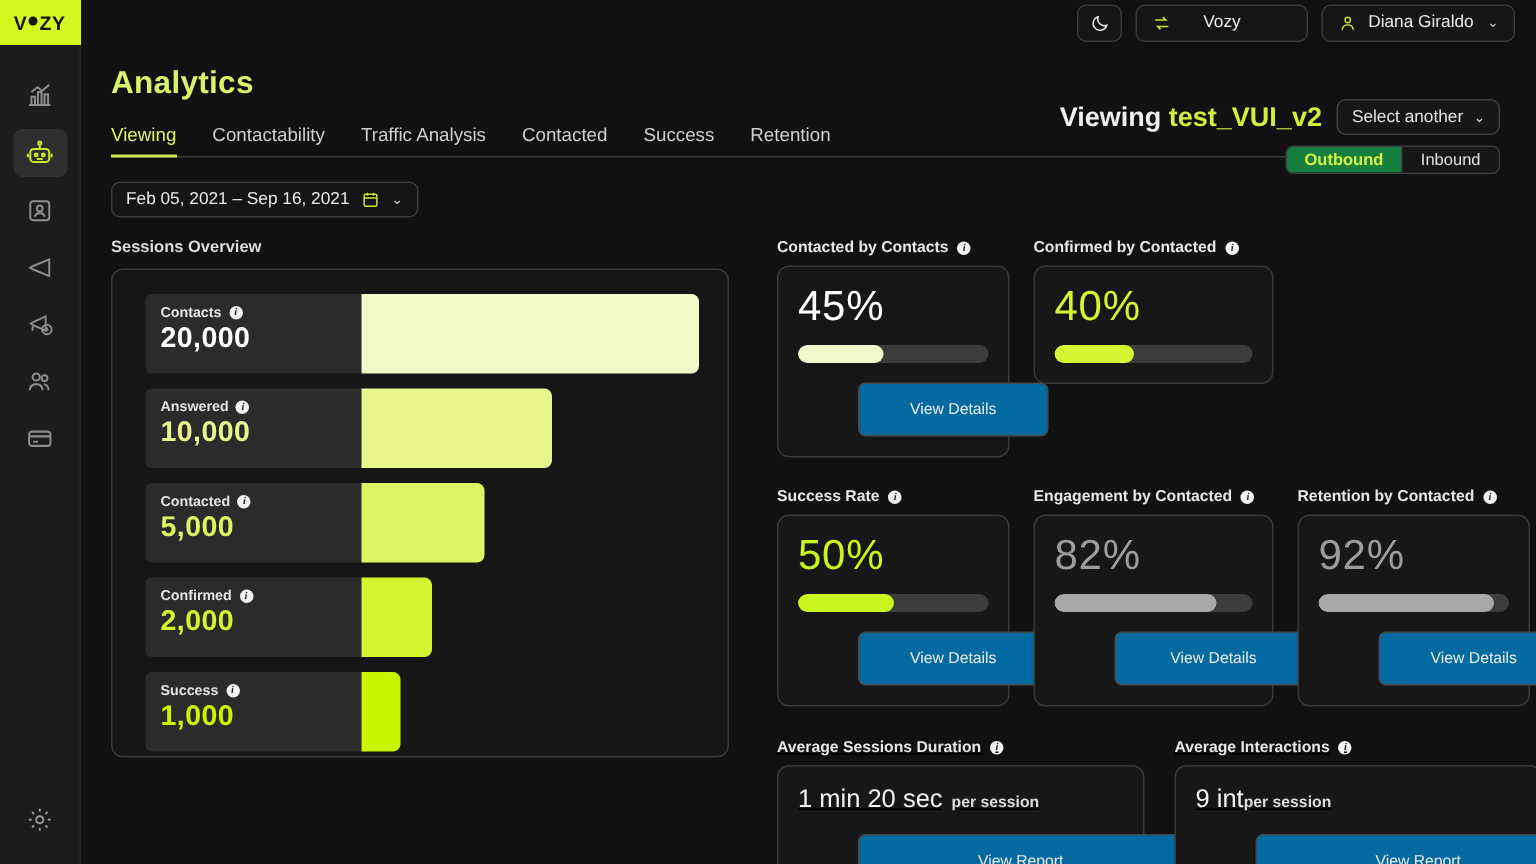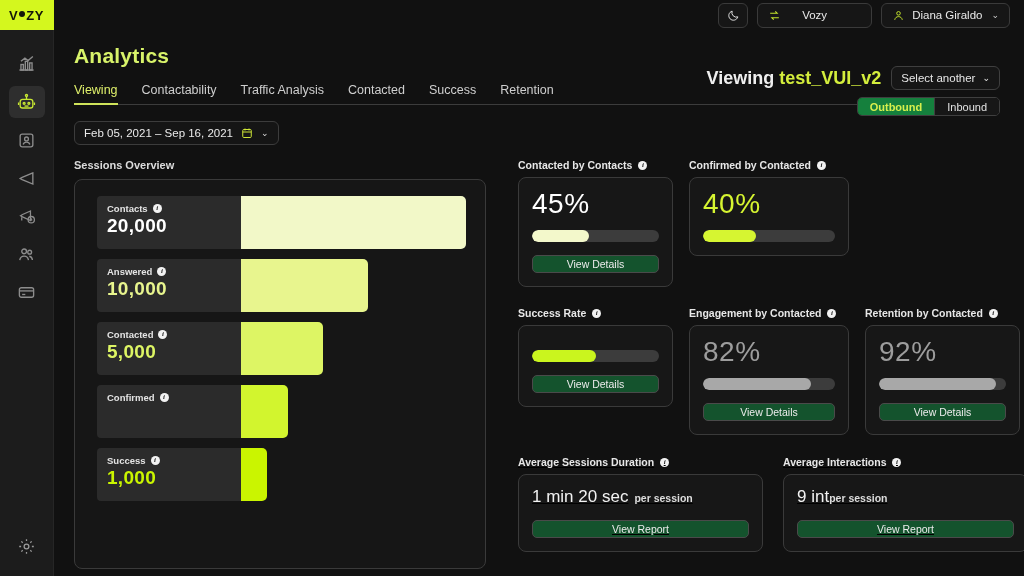--- a/index.html
+++ b/index.html
@@ -105,21 +105,21 @@
   .daterange .chev { font-size: 9px; color:#ddd; }
 
   
   .main { display: flex; gap: 32px; margin-top: 14px; }
   .col-left { width: 412px; flex: 0 0 412px; }
   .col-right { flex: 1 1 auto; }
   .section-label { font-size: 11px; color: #dcdcdc; font-weight: bold; margin-bottom: 8px; }
 
   .sessions-panel {
     border: 1px solid #3a3a3a; border-radius: 8px; background: #161616;
-    padding: 16px 12px 12px 22px; height: 390px;
+    padding: 16px 12px 12px 22px; height: 326px;
   }
   .bar-row { display: flex; align-items: stretch; height: 53px; margin-bottom: 10px; }
   .bar-label {
     background: #2b2b2b; width: 144px; flex: 0 0 144px;
     border-radius: 4px 0 0 4px; padding: 7px 10px 0 10px;
   }
   .bar-label .nm {
     font-size: 9.5px; font-weight: bold; color:#e4e4e4; display:flex; align-items:center; gap:5px;
   }
   .bar-label .vl { font-size: 19px; font-weight: bold; margin-top: 1px; letter-spacing: .3px; }
@@ -140,23 +140,23 @@
     display: flex; align-items: center; gap: 6px; margin-bottom: 6px; white-space: nowrap;
   }
   .kpi-card {
     border: 1px solid #3a3a3a; border-radius: 8px; background: #171717;
     padding: 12px 13px 13px 13px;
   }
   .kpi-val { font-size: 28px; font-weight: normal; letter-spacing: .5px; line-height: 1; }
   .track { height: 12px; border-radius: 6px; background: #3c3c3c; margin-top: 12px; overflow: hidden; }
   .track > div { height: 100%; border-radius: 6px; }
   .view-btn {
-    margin-top: 13px; height: 18px; border: 1px solid #4a4a4a; border-radius: 5px;
-    background: #14532d; color: #ececec; font-size: 10.5px;
-    display: flex; align-items: center; justify-content: center; width: 100%;
+    margin-top: 13px; height: 36px; border: 1px solid #4a4a4a; border-radius: 5px;
+    background: #0369a1; color: #ececec; font-size: 10.5px;
+    display: flex; align-items: center; justify-content: center; width: 100%; margin-left: 40px;
   }
   .kpi-155 { width: 155px; flex: 0 0 155px; }
   .kpi-160 { width: 160px; flex: 0 0 160px; }
   .kpi-dur { width: 245px; flex: 0 0 245px; }
   .dur-line { font-size: 17px; color: #f2f2f2; display: flex; align-items: baseline; gap: 6px; }
   .dur-line .sub { font-size: 10.5px; color: #dddddd; font-weight: bold; }
   .dur-line.tight { gap: 0; }
 </style>
 </head>
 <body>
@@ -364,20 +364,21 @@
               </div>
               <div class="bar-fill" style="background: rgb(221, 245, 100); width: 82px;"></div>
             </div>
 
             <div class="bar-row">
               <div class="bar-label">
                 <div class="nm">
                   <span>Confirmed</span>
                   <span class="info-dot">i</span>
                 </div>
+                <div class="vl" style="color: rgb(210, 245, 46);">2,000</div>
               </div>
               <div class="bar-fill" style="background: rgb(210, 245, 46); width: 47px;"></div>
             </div>
 
             <div class="bar-row">
               <div class="bar-label">
                 <div class="nm">
                   <span>Success</span>
                   <span class="info-dot">i</span>
                 </div>
@@ -420,20 +421,21 @@
             </div>
           </div>
 
           <div class="kpi-grid-3">
             <div>
               <div class="kpi-head">
                 <span>Success Rate</span>
                 <span class="info-dot">i</span>
               </div>
               <div class="kpi-card kpi-155">
+                <div class="kpi-val" style="color: rgb(202, 245, 30);">50%</div>
                 <div class="track">
                   <div style="width: 50%; background: rgb(202, 245, 30);"></div>
                 </div>
                 <div class="view-btn">View Details</div>
               </div>
             </div>
 
             <div>
               <div class="kpi-head">
                 <span>Engagement by Contacted</span>

